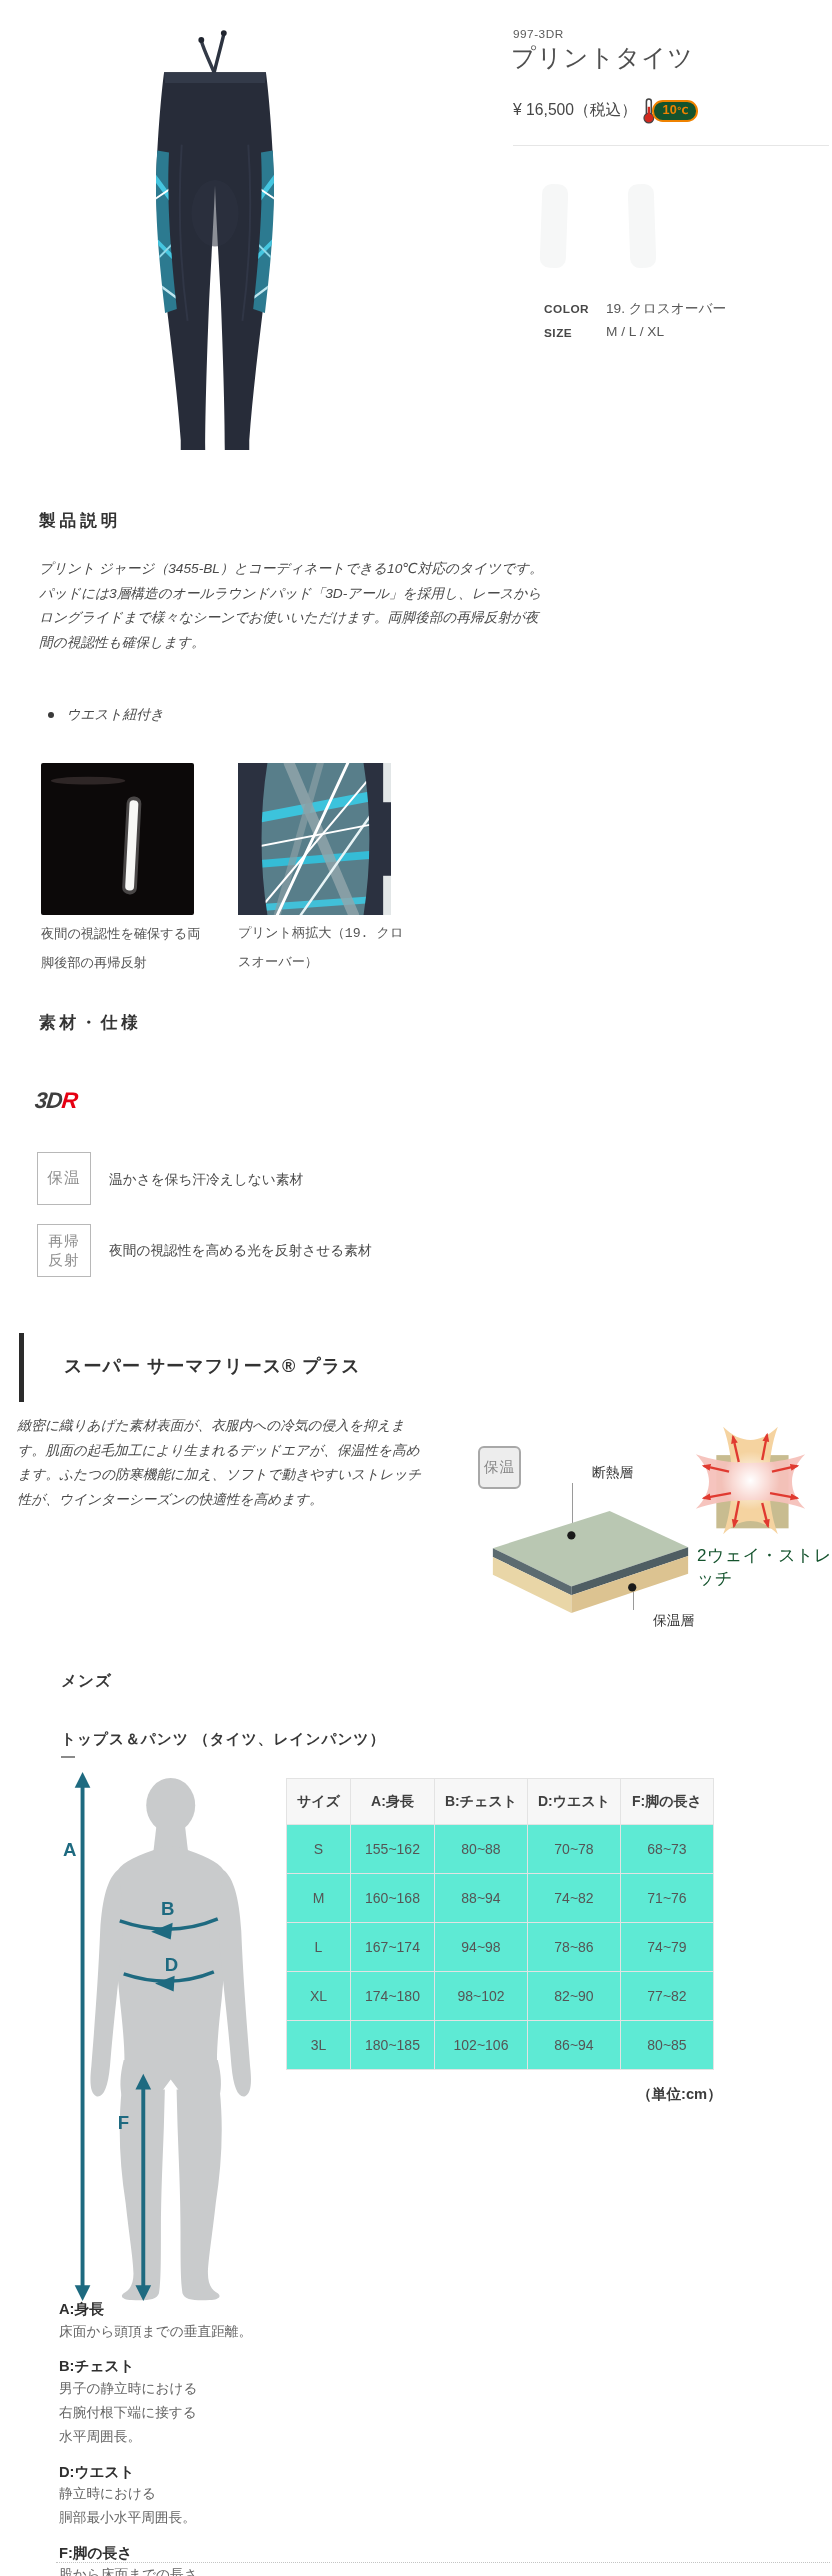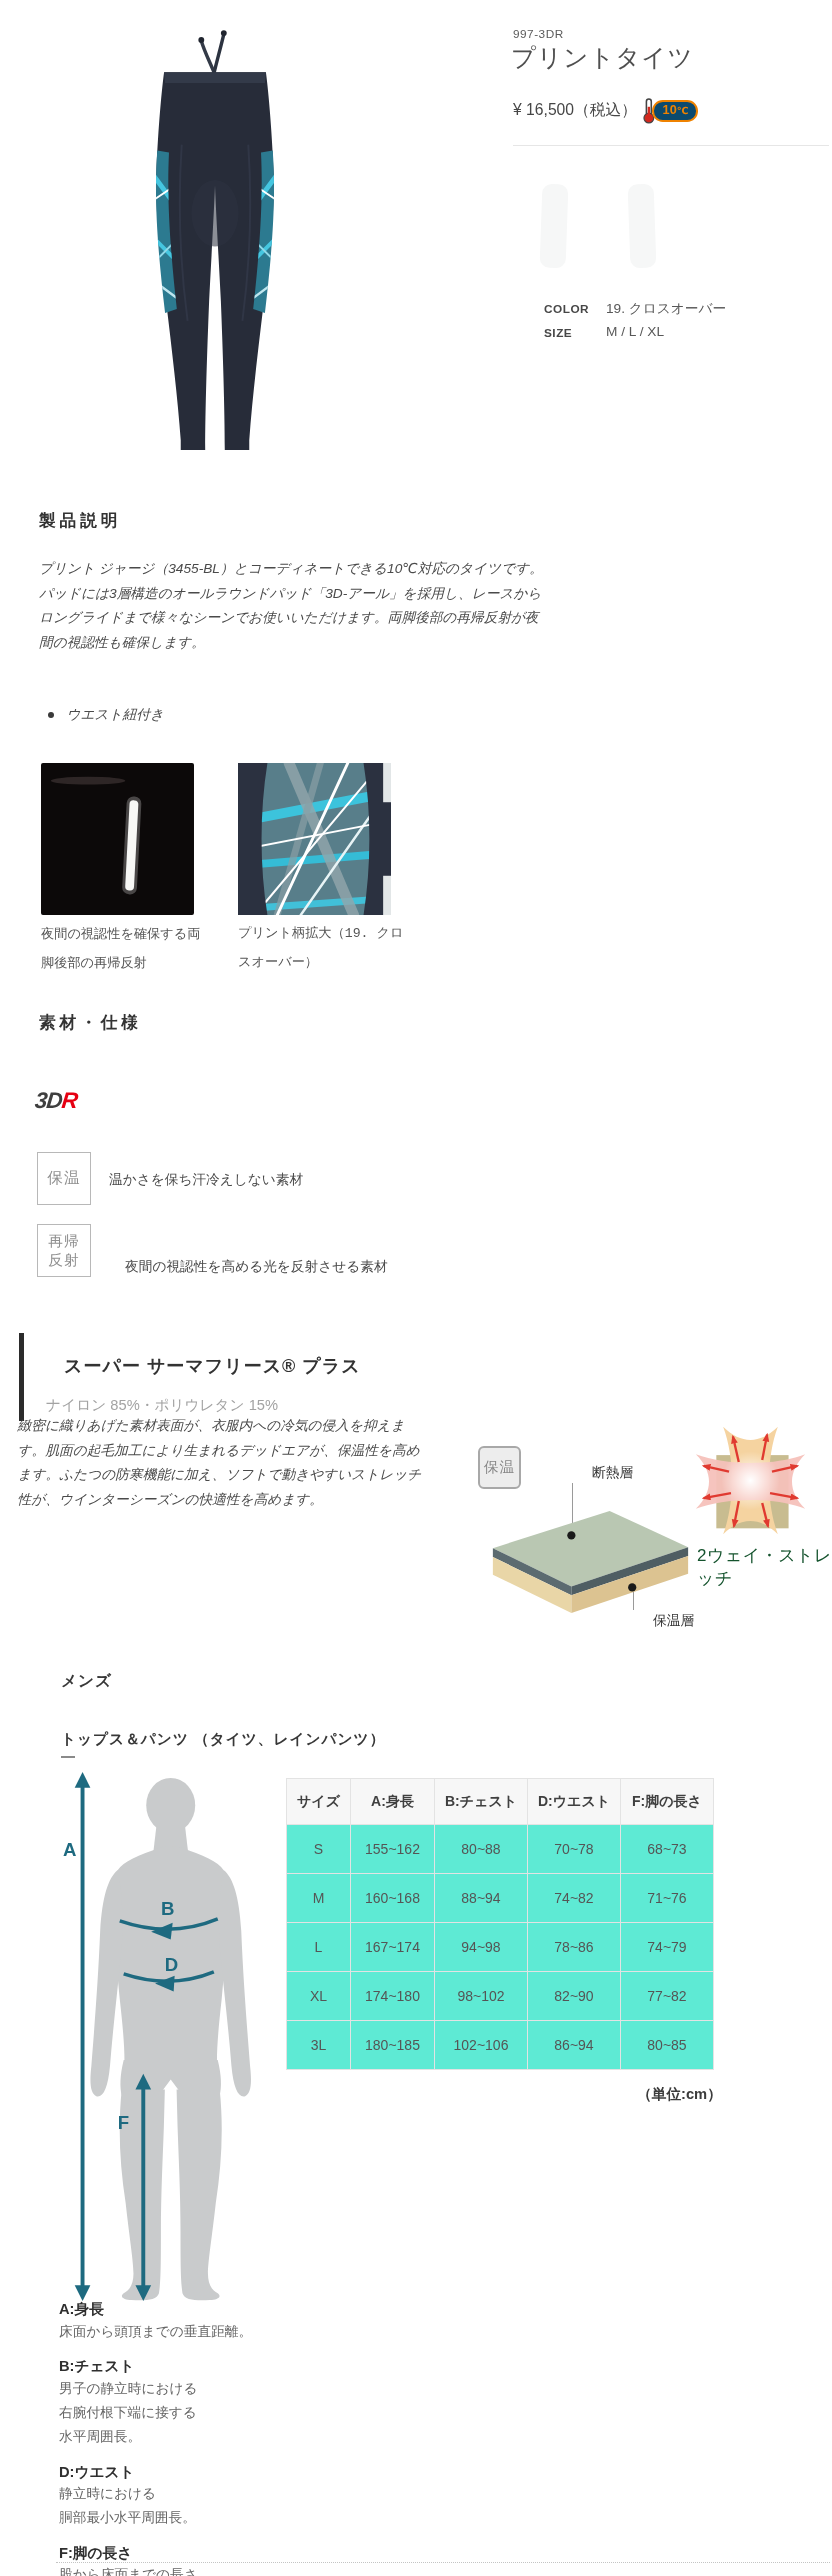--- a/index.html
+++ b/index.html
@@ -11,21 +11,21 @@
   .abs{position:absolute;}
 
   
   .code{font-size:11.8px;color:#5a5a5a;letter-spacing:0.5px;}
   .title{font-size:24.5px;color:#4f4f4f;font-weight:400;letter-spacing:1px;}
   .price{font-size:15.7px;color:#464646;}
   .temp-badge{display:flex;align-items:center;}
   .temp-pill{
     border:2px solid #ef8200;border-radius:10.8px;color:#ef8200;
     font-size:12.7px;font-weight:bold;padding:1px 7.8px 1px 8.8px;margin-left:-3.9px;
-    background:#0c4a6e;line-height:14.7px;
+    background:#14532d;line-height:14.7px;
   }
   .temp-pill .deg{font-size:9.8px;}
   .hr{height:1px;background:#e6e6e6;}
   .ghost{background:#f6f7f7;border-radius:9.8px;}
   .spec-label{font-size:11.8px;font-weight:bold;color:#474747;letter-spacing:0.5px;}
   .spec-value{font-size:13.7px;color:#585858;}
 
   
   .sec-h{font-size:16.7px;font-weight:bold;color:#333;letter-spacing:3.9px;}
 
@@ -200,25 +200,24 @@
 
   <div class="abs mat-box" style="left:37px;top:1152px;">
     <span>保温</span>
   </div>
   <p class="abs mat-txt" style="left:109px;top:1168px;width:372px;margin:0;">温かさを保ち汗冷えしない素材</p>
 
   <div class="abs mat-box" style="left:37px;top:1224px;font-size:14.7px;">
     <span>再帰</span>
     <span>反射</span>
   </div>
-  <p class="abs mat-txt" style="left:109px;top:1239px;width:372px;margin:16px;">夜間の視認性を高める光を反射させる素材</p>
+  <p class="abs mat-txt" style="left:109px;top:1239px;width:372px;margin:0;">夜間の視認性を高める光を反射させる素材</p>
 
   <div class="abs fabric-head" style="left:18.6px;top:1333px;width:490px;">
     <h3>スーパー サーマフリース® プラス</h3>
-    <div class="fabric-sub">ナイロン 85%・ポリウレタン 15%</div>
   </div>
 
   <p class="abs body-txt" style="left:17.6px;top:1414px;width:408px;margin:0;">緻密に織りあげた素材表面が、衣服内への冷気の侵入を抑えます。肌面の起毛加工により生まれるデッドエアが、保温性を高めます。ふたつの防寒機能に加え、ソフトで動きやすいストレッチ性が、ウインターシーズンの快適性を高めます。</p>
 
   <div class="abs diag-badge" style="left:478px;top:1446px;">保温</div>
 
   <div class="abs diag-label" style="left:548px;top:1464px;">断熱層</div>
   <div class="abs vline" style="left:572px;top:1483px;height:48px;"></div>
 
   <svg class="abs" style="left:486px;top:1501px;" width="210" height="114" viewBox="0 0 214 116">

